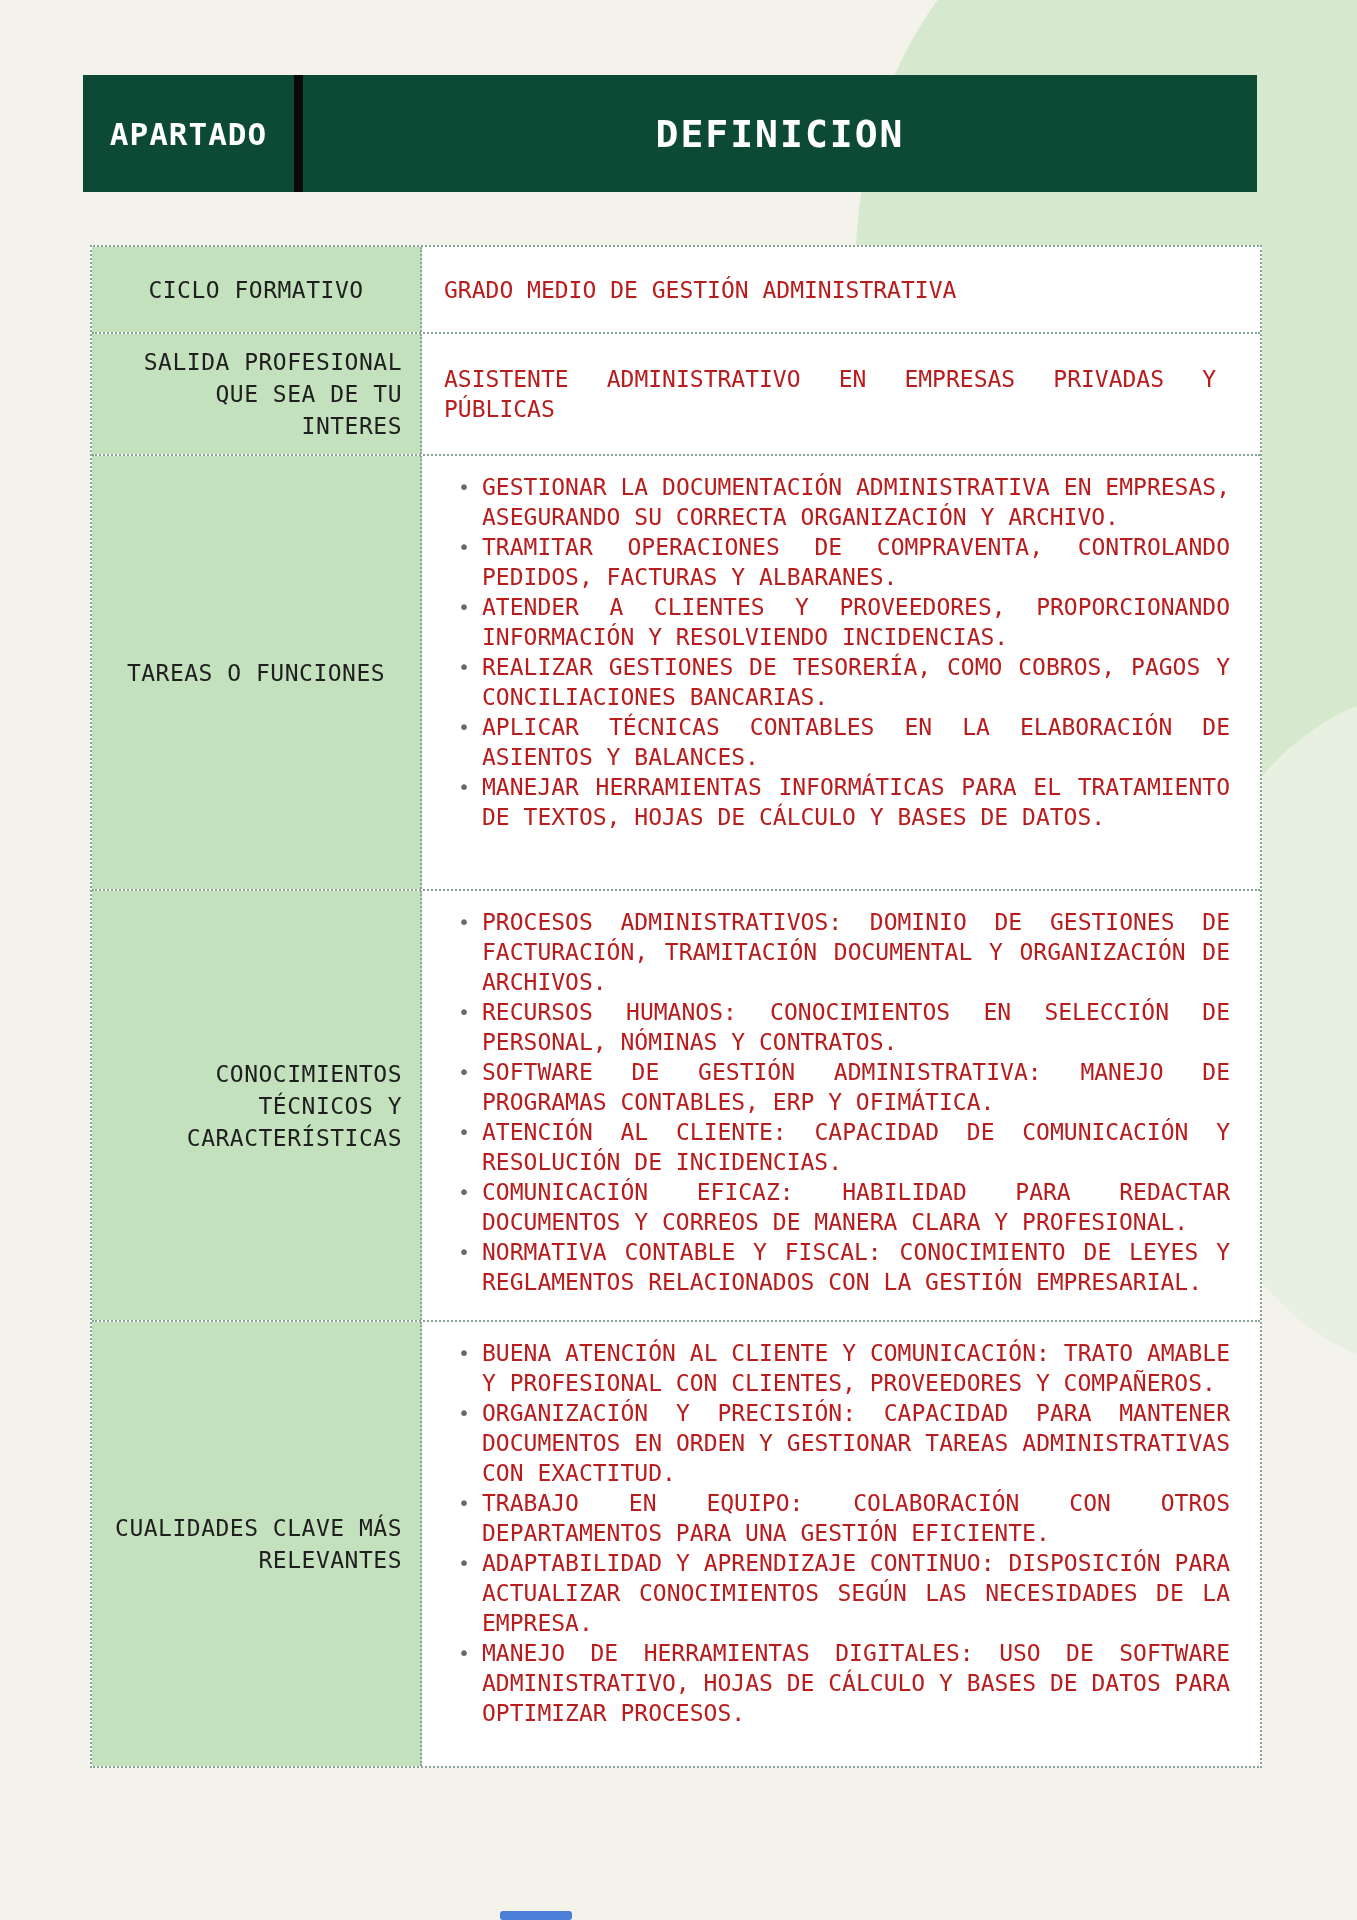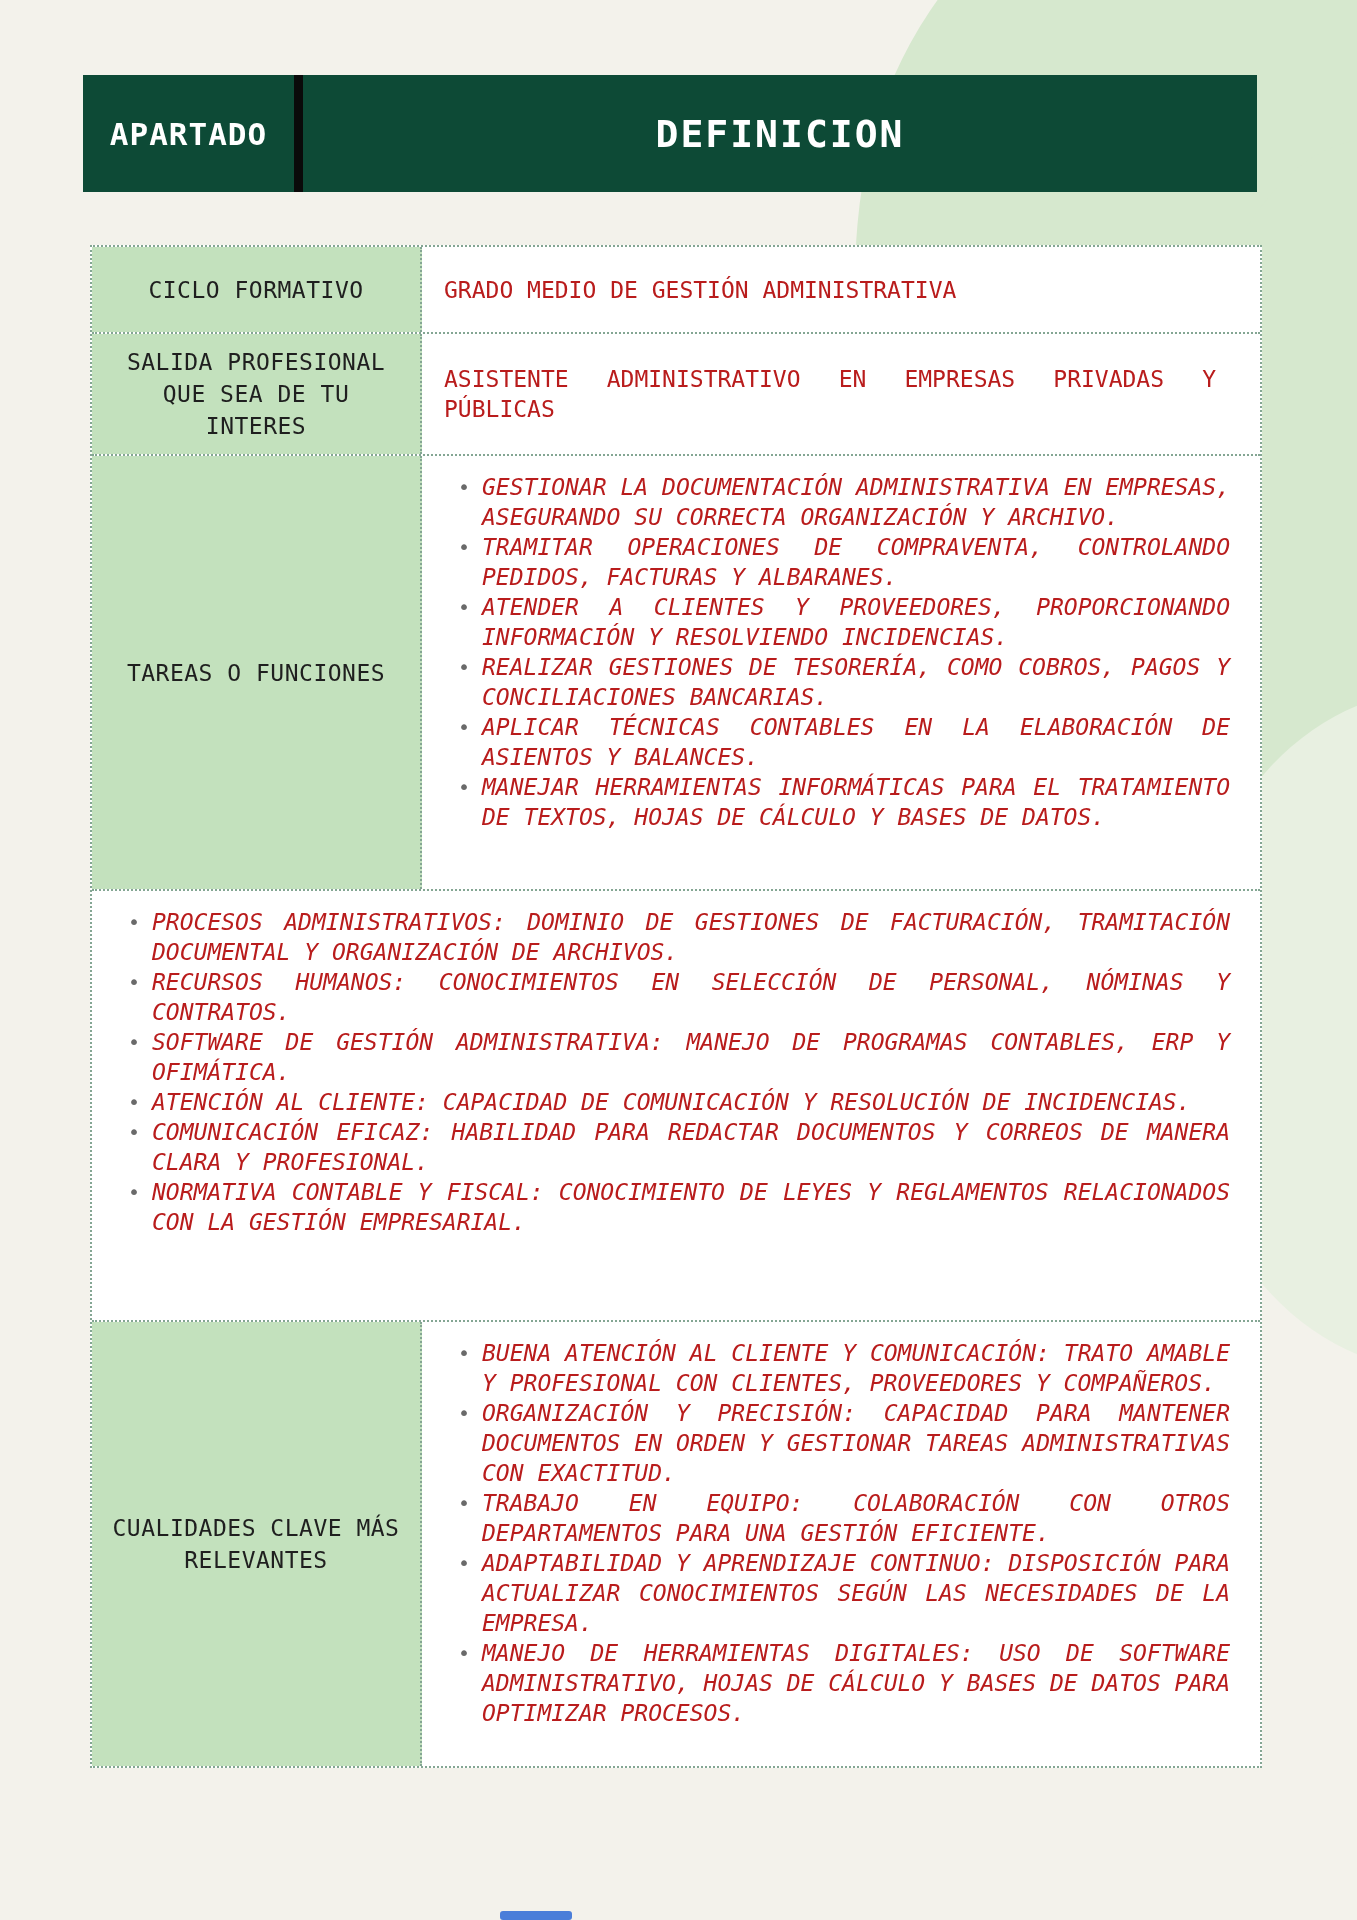--- a/index.html
+++ b/index.html
@@ -43,32 +43,32 @@
   .info-table{
     position:absolute;left:90px;top:245px;width:1172px;z-index:2;
     border:2px dotted #84a693;box-sizing:border-box;background:#fff;
   }
   .t-row{display:flex;border-bottom:2px dotted #84a693;}
   .t-row:last-child{border-bottom:none;}
   .cell-label{
     width:330px;min-width:330px;box-sizing:border-box;
     background:#c3e1bd;border-right:2px dotted #84a693;
     display:flex;align-items:center;justify-content:center;
-    text-align:center;color:#1f1f1f;
+    text-align:right;color:#1f1f1f;
     font-size:23px;line-height:32px;letter-spacing:.5px;
     padding:12px 18px;
   }
   .cell-content{
     flex:1;box-sizing:border-box;background:#ffffff;
     color:#b91c1c;font-size:23px;line-height:30px;
   }
   .cell-text{display:flex;align-items:center;padding:14px 44px 14px 22px;}
   .cell-text p{margin:0;width:100%;}
   .cell-text.justified p{text-align:justify;}
-  .cell-bullets{padding:16px 30px 16px 28px;font-style:italic;}
+  .cell-bullets{padding:16px 30px 16px 28px;}
   .cell-bullets ul{margin:0;padding:0;list-style:none;}
   .cell-bullets li{
     position:relative;padding-left:32px;text-align:justify;
     overflow-wrap:normal;
   }
   .cell-bullets li::before{
     content:"\2022";position:absolute;left:8px;top:0;
     color:#6a6a6a;font-size:20px;
   }
   .row-1{min-height:85px;}
@@ -123,20 +123,21 @@
             <li>TRAMITAR OPERACIONES DE COMPRAVENTA, CONTROLANDO PEDIDOS, FACTURAS Y ALBARANES.</li>
             <li>ATENDER A CLIENTES Y PROVEEDORES, PROPORCIONANDO INFORMACIÓN Y RESOLVIENDO INCIDENCIAS.</li>
             <li>REALIZAR GESTIONES DE TESORERÍA, COMO COBROS, PAGOS Y CONCILIACIONES BANCARIAS.</li>
             <li>APLICAR TÉCNICAS CONTABLES EN LA ELABORACIÓN DE ASIENTOS Y BALANCES.</li>
             <li>MANEJAR HERRAMIENTAS INFORMÁTICAS PARA EL TRATAMIENTO DE TEXTOS, HOJAS DE CÁLCULO Y BASES DE DATOS.</li>
           </ul>
       </div>
     </div>
 
     <div class="t-row row-4">
+      <div class="cell-label">CONOCIMIENTOS TÉCNICOS Y CARACTERÍSTICAS</div>
       <div class="cell-content cell-bullets">
         <ul>
             <li>PROCESOS ADMINISTRATIVOS: DOMINIO DE GESTIONES DE FACTURACIÓN, TRAMITACIÓN DOCUMENTAL Y ORGANIZACIÓN DE ARCHIVOS.</li>
             <li>RECURSOS HUMANOS: CONOCIMIENTOS EN SELECCIÓN DE PERSONAL, NÓMINAS Y CONTRATOS.</li>
             <li>SOFTWARE DE GESTIÓN ADMINISTRATIVA: MANEJO DE PROGRAMAS CONTABLES, ERP Y OFIMÁTICA.</li>
             <li>ATENCIÓN AL CLIENTE: CAPACIDAD DE COMUNICACIÓN Y RESOLUCIÓN DE INCIDENCIAS.</li>
             <li>COMUNICACIÓN EFICAZ: HABILIDAD PARA REDACTAR DOCUMENTOS Y CORREOS DE MANERA CLARA Y PROFESIONAL.</li>
             <li>NORMATIVA CONTABLE Y FISCAL: CONOCIMIENTO DE LEYES Y REGLAMENTOS RELACIONADOS CON LA GESTIÓN EMPRESARIAL.</li>
           </ul>
       </div>

